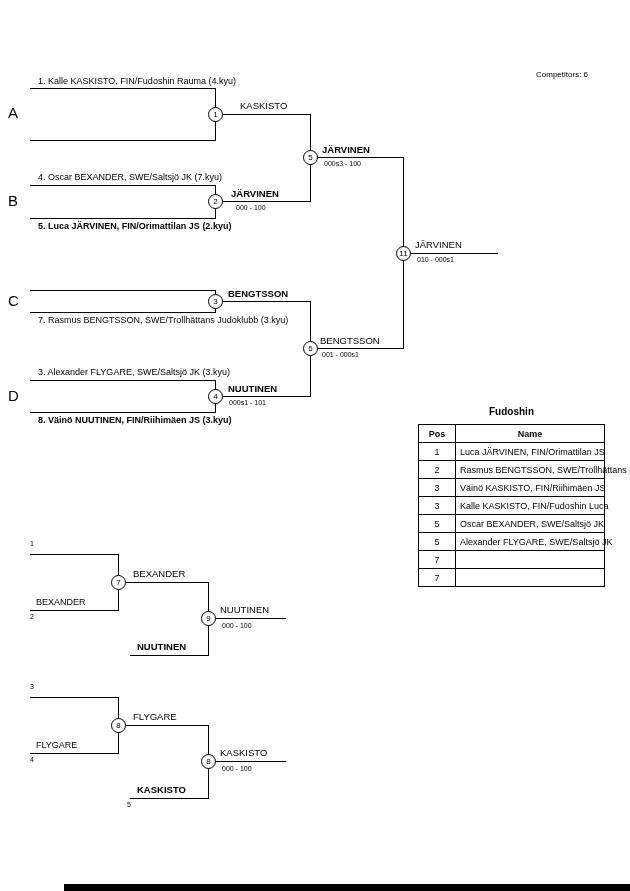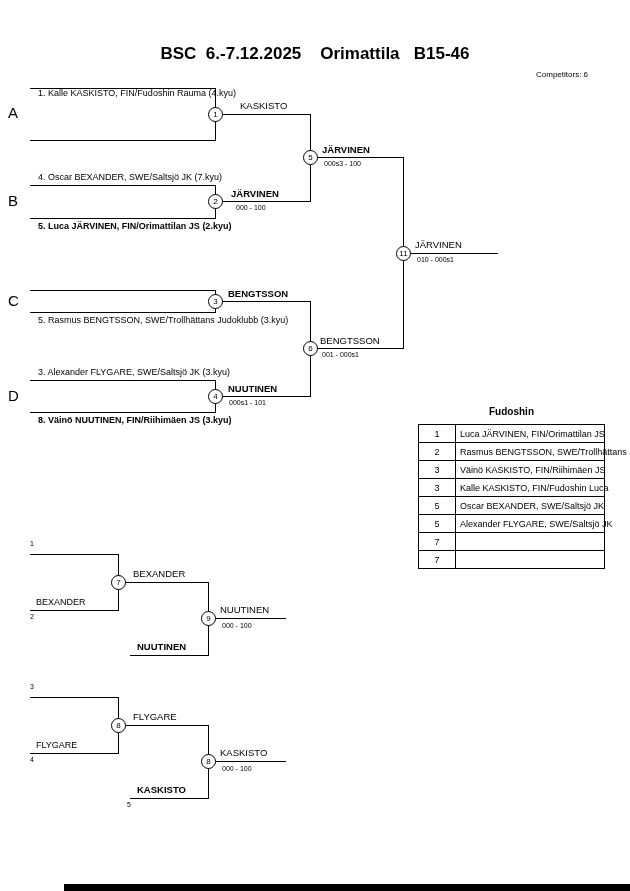--- a/index.html
+++ b/index.html
@@ -26,21 +26,20 @@
   .results th{font-weight:bold;text-align:center;}
   .results td.pos{width:36px;text-align:center;}
   .results td.name{padding-left:4px;white-space:nowrap;}
   .bottombar{position:absolute;left:64px;top:884px;width:566px;height:7px;background:#000;}
 </style>
 </head>
 <body>
 
 <div class="page">
 
-  <div class="title">BSC  6.-7.12.2025    Orimattila   B15-46</div>
   <div class="comp">Competitors: 6</div>
 
   <div class="letter" style="top:104px">A</div>
   <div class="letter" style="top:192px">B</div>
   <div class="letter" style="top:292px">C</div>
   <div class="letter" style="top:387px">D</div>
 
   <div class="hl" style="left:30px;top:88px;width:185px"></div>
   <div class="hl" style="left:30px;top:140px;width:185px"></div>
   <div class="hl" style="left:30px;top:185px;width:185px"></div>
@@ -69,44 +68,48 @@
   <div class="hl" style="left:403px;top:253px;width:95px"></div>
 
   <div class="circ" style="left:208px;top:107px">1</div>
   <div class="circ" style="left:208px;top:194px">2</div>
   <div class="circ" style="left:208px;top:294px">3</div>
   <div class="circ" style="left:208px;top:389px">4</div>
   <div class="circ" style="left:303px;top:150px">5</div>
   <div class="circ" style="left:303px;top:341px">6</div>
   <div class="circ" style="left:396px;top:246px">11</div>
 
-  <div class="txt" style="left:38px;top:88px">1. Kalle KASKISTO, FIN/Fudoshin Rauma (4.kyu)</div>
+  <div class="txt" style="left:38px;top:76px">1. Kalle KASKISTO, FIN/Fudoshin Rauma (4.kyu)</div>
   <div class="txt" style="left:38px;top:172px">4. Oscar BEXANDER, SWE/Saltsjö JK (7.kyu)</div>
   <div class="txt b" style="left:38px;top:221px">5. Luca JÄRVINEN, FIN/Orimattilan JS (2.kyu)</div>
-  <div class="txt" style="left:38px;top:315px">5. Rasmus BENGTSSON, SWE/Trollhättans Judoklubb (3.kyu)</div>
+  <div class="txt" style="left:38px;top:315px">7. Rasmus BENGTSSON, SWE/Trollhättans Judoklubb (3.kyu)</div>
   <div class="txt" style="left:38px;top:367px">3. Alexander FLYGARE, SWE/Saltsjö JK (3.kyu)</div>
   <div class="txt b" style="left:38px;top:415px">8. Väinö NUUTINEN, FIN/Riihimäen JS (3.kyu)</div>
 
   <div class="wl" style="left:240px;top:100px">KASKISTO</div>
   <div class="wl b" style="left:231px;top:188px">JÄRVINEN</div>
   <div class="sc" style="left:236px;top:204px">000 - 100</div>
   <div class="wl b" style="left:228px;top:288px">BENGTSSON</div>
   <div class="wl b" style="left:228px;top:383px">NUUTINEN</div>
   <div class="sc" style="left:229px;top:399px">000s1 - 101</div>
   <div class="wl b" style="left:322px;top:144px">JÄRVINEN</div>
   <div class="sc" style="left:324px;top:160px">000s3 - 100</div>
   <div class="wl" style="left:320px;top:335px">BENGTSSON</div>
   <div class="sc" style="left:322px;top:351px">001 - 000s1</div>
   <div class="wl" style="left:415px;top:239px">JÄRVINEN</div>
   <div class="sc" style="left:417px;top:256px">010 - 000s1</div>
 
   <div class="results-title">Fudoshin</div>
   <div class="results">
     <table>
       <tbody>
+          <tr>
+        <th style="width:36px">Pos</th>
+        <th>Name</th>
+      </tr>
       <tr>
         <td class="pos">1</td>
         <td class="name">Luca JÄRVINEN, FIN/Orimattilan JS</td>
       </tr>
       <tr>
         <td class="pos">2</td>
         <td class="name">Rasmus BENGTSSON, SWE/Trollhättans Judoklubb</td>
       </tr>
       <tr>
         <td class="pos">3</td>

